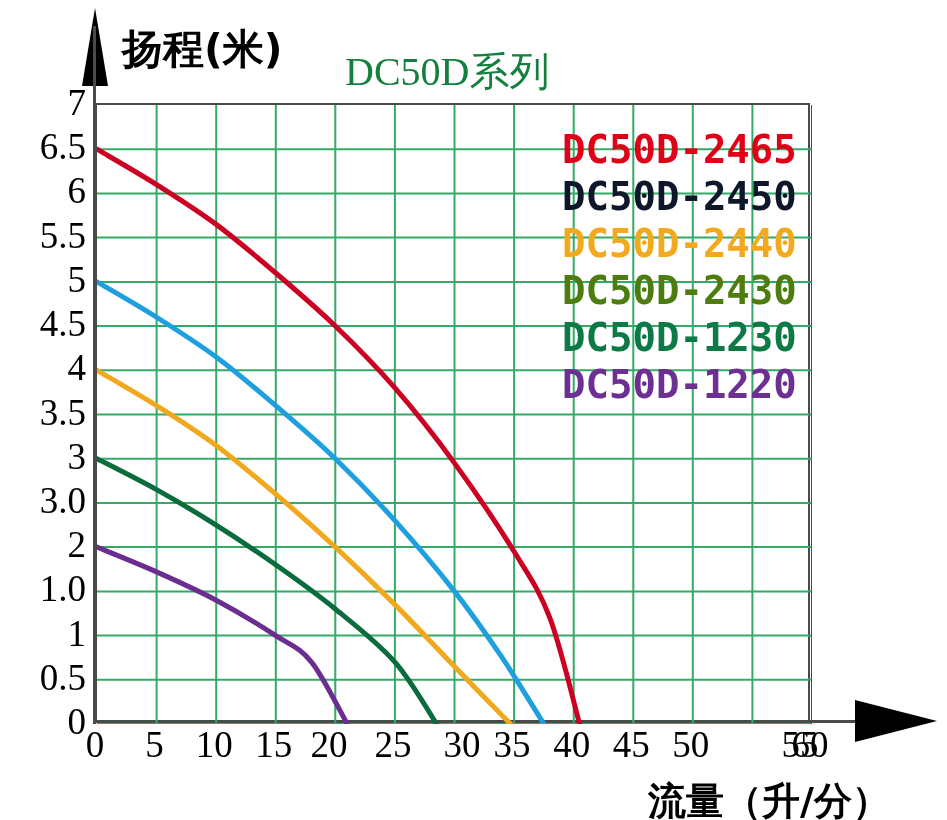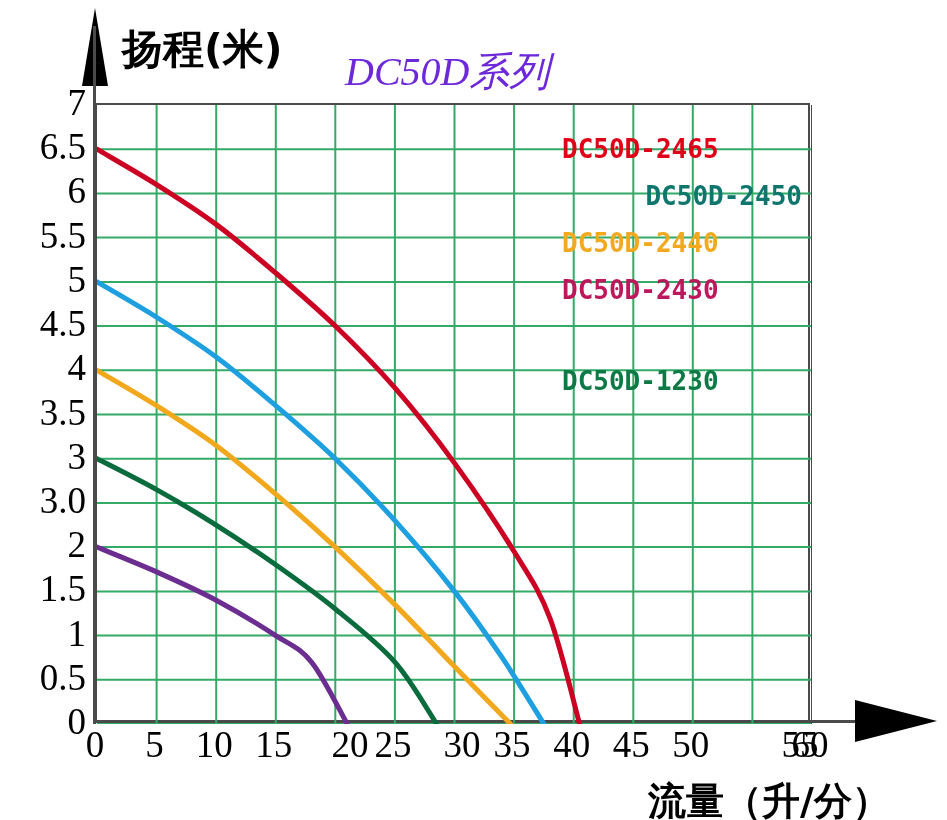--- a/index.html
+++ b/index.html
@@ -21,28 +21,28 @@
   .x-arrow{position:absolute;left:855px;top:700px;width:0;height:0;
     border-top:21px solid transparent;border-bottom:21px solid transparent;
     border-left:82px solid #000;}
 
   .y-label{position:absolute;right:0;text-align:right;font-size:37px;color:#000;line-height:1;}
   .y-labels{position:absolute;left:0;top:0;width:86px;height:820px;}
 
   .x-labels{position:absolute;left:0;top:726px;width:947px;height:50px;}
   .x-label{position:absolute;font-size:37px;color:#000;text-align:center;line-height:1;transform:translateX(-50%);}
 
-  .chart-title{position:absolute;left:345px;top:44px;font-size:40px;color:#6d28d9;white-space:nowrap;font-style:italic;}
+  .chart-title{position:absolute;left:345px;top:44px;font-size:40px;color:#15803d;white-space:nowrap;}
   .y-axis-title{position:absolute;left:122px;top:22px;font-size:41px;color:#000;white-space:nowrap;
     font-family:"DejaVu Sans",sans-serif;font-weight:bold;}
   .x-axis-title{position:absolute;left:648px;top:776px;font-size:38px;color:#000;white-space:nowrap;
     font-family:"DejaVu Sans",sans-serif;font-weight:bold;}
 
   .legend{position:absolute;left:562px;top:126px;width:240px;}
-  .legend-item{font-size:26px;line-height:47px;white-space:nowrap;letter-spacing:0px;
+  .legend-item{font-size:39px;line-height:47px;white-space:nowrap;letter-spacing:0px;
     font-family:"DejaVu Sans Mono",monospace;font-weight:bold;}
 </style>
 </head>
 <body>
 
 <div id="root">
 
   <div class="y-axis-title">扬程(米)</div>
   <div class="chart-title">DC50D系列</div>
 
@@ -86,51 +86,52 @@
         <path d="M 0.00 265.29 C 9.93 271.18, 39.72 288.13, 59.58 300.66 C 79.44 313.18, 99.31 325.71, 119.17 340.45 C 139.03 355.19, 158.89 372.14, 178.75 389.09 C 198.61 406.03, 218.47 423.72, 238.33 442.14 C 258.19 460.57, 278.06 479.72, 297.92 499.62 C 317.78 519.52, 338.23 541.63, 357.50 561.52 C 376.77 581.42, 404.17 609.42, 413.51 619.00" fill="none" stroke="#f2a81c" stroke-width="5" stroke-linecap="round" stroke-linejoin="round"></path>
         <path d="M 0.00 353.71 C 9.93 358.87, 39.72 373.61, 59.58 384.66 C 79.44 395.72, 99.31 407.51, 119.17 420.04 C 139.03 432.56, 158.89 445.83, 178.75 459.83 C 198.61 473.83, 218.47 487.83, 238.33 504.04 C 258.19 520.25, 281.03 537.94, 297.92 557.10 C 314.80 576.26, 332.67 608.68, 339.63 619.00" fill="none" stroke="#0a6b3d" stroke-width="5" stroke-linecap="round" stroke-linejoin="round"></path>
         <path d="M 0.00 442.14 C 9.93 446.27, 39.72 458.06, 59.58 466.90 C 79.44 475.75, 99.31 484.59, 119.17 495.20 C 139.03 505.81, 162.86 520.25, 178.75 530.57 C 194.64 540.89, 202.58 542.36, 214.50 557.10 C 226.42 571.84, 244.29 608.68, 250.25 619.00" fill="none" stroke="#6b2d8f" stroke-width="5" stroke-linecap="round" stroke-linejoin="round"></path>
       </svg>
   </div>
 
   <div class="y-labels" id="y-labels">
       <div class="y-label" style="top: 703px;">0</div>
       <div class="y-label" style="top: 658.786px;">0.5</div>
       <div class="y-label" style="top: 614.571px;">1</div>
-      <div class="y-label" style="top: 570.357px;">1.5</div>
+      <div class="y-label" style="top: 570.357px;">1.0</div>
       <div class="y-label" style="top: 526.143px;">2</div>
       <div class="y-label" style="top: 481.929px;">3.0</div>
       <div class="y-label" style="top: 437.714px;">3</div>
       <div class="y-label" style="top: 393.5px; margin-left: 23px;">3.5</div>
       <div class="y-label" style="top: 349.286px;">4</div>
       <div class="y-label" style="top: 305.071px;">4.5</div>
       <div class="y-label" style="top: 260.857px;">5</div>
       <div class="y-label" style="top: 216.643px;">5.5</div>
       <div class="y-label" style="top: 172.429px;">6</div>
       <div class="y-label" style="top: 128.214px;">6.5</div>
       <div class="y-label" style="top: 84px;">7</div>
     </div>
   <div class="x-labels" id="x-labels">
       <div class="x-label" style="left: 95px;">0</div>
       <div class="x-label" style="left: 154.583px;">5</div>
       <div class="x-label" style="left: 214.167px;">10</div>
       <div class="x-label" style="left: 273.75px;">15</div>
-      <div class="x-label" style="left: 350px;">20</div>
+      <div class="x-label" style="left: 329px;">20</div>
       <div class="x-label" style="left: 392.917px;">25</div>
       <div class="x-label" style="left: 434px; margin-left: 28px;">30</div>
       <div class="x-label" style="left: 512.083px;">35</div>
       <div class="x-label" style="left: 571.667px;">40</div>
       <div class="x-label" style="left: 631.25px;">45</div>
       <div class="x-label" style="left: 690.833px;">50</div>
       <div class="x-label" style="left: 783px; margin-left: 17px;">55</div>
       <div class="x-label" style="left: 810px;">60</div>
     </div>
 
   <div class="legend" id="legend">
       <div class="legend-item" style="color: rgb(224, 0, 24);">DC50D-2465</div>
-      <div class="legend-item" style="color: #0f766e; text-align: right;">DC50D-2450</div>
+      <div class="legend-item" style="color: #0f172a;">DC50D-2450</div>
       <div class="legend-item" style="color: rgb(242, 169, 29);">DC50D-2440</div>
-      <div class="legend-item" style="color: #be185d;">DC50D-2430</div>
-      <div class="legend-item" style="color: rgb(13, 122, 70); margin-top: 44px;">DC50D-1230</div>
+      <div class="legend-item" style="color: #4d7c0f;">DC50D-2430</div>
+      <div class="legend-item" style="color: rgb(13, 122, 70);">DC50D-1230</div>
+      <div class="legend-item" style="color: rgb(109, 47, 145);">DC50D-1220</div>
     </div>
 
   <div class="x-axis-title">流量（升/分）</div>
 </div>
 
 </body></html>

